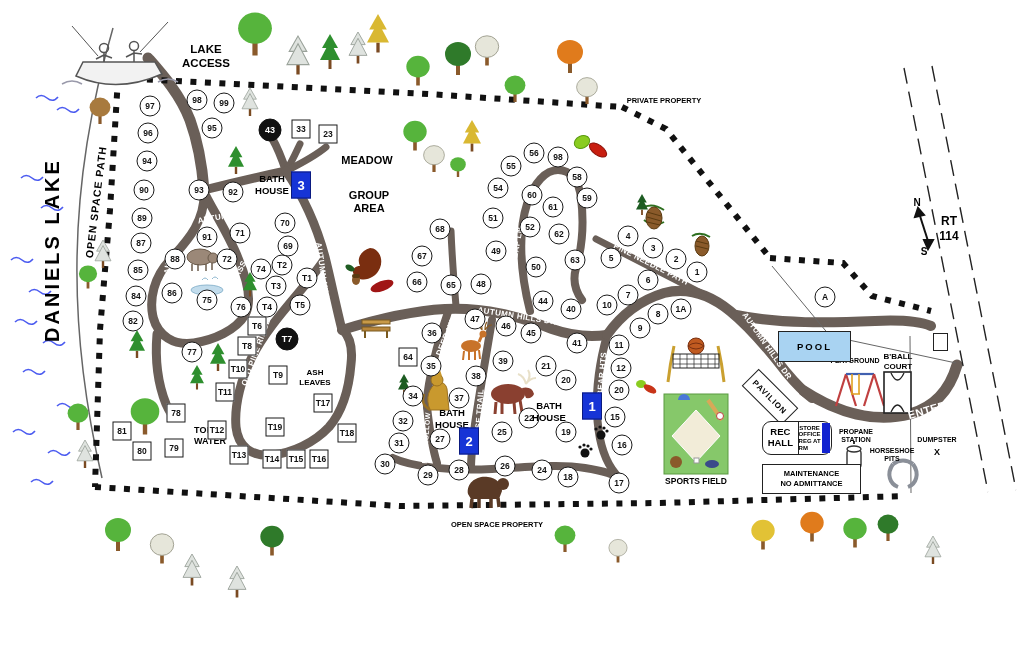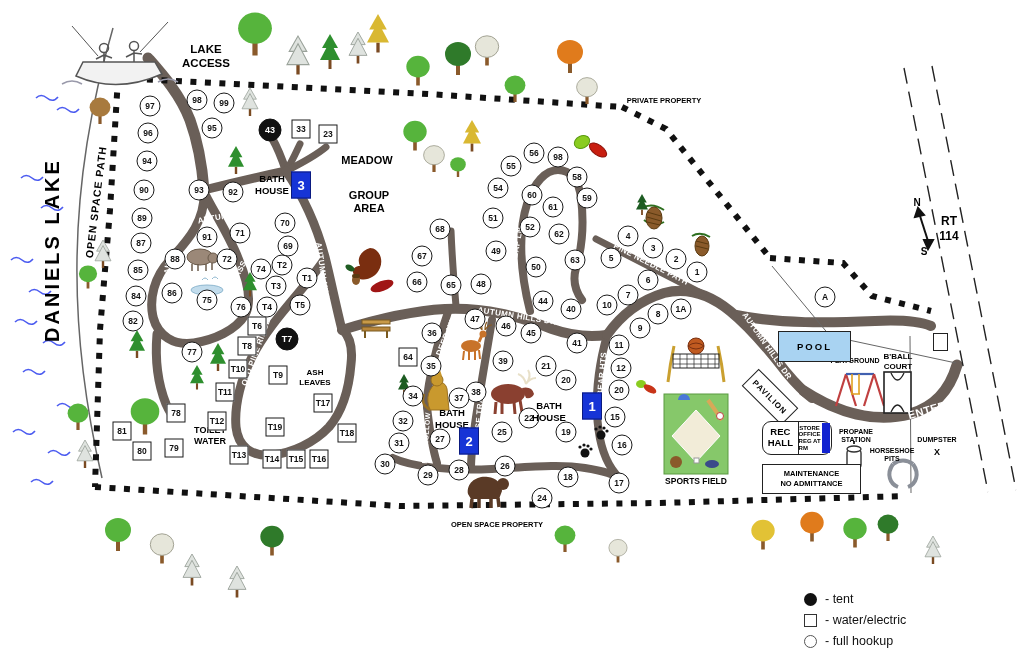--- a/index.html
+++ b/index.html
@@ -313,34 +313,20 @@
       <div>REG AT RM</div>
     </div>
     <div id="store-bluebar"></div>
   </div>
   <div class="facilbox" id="maint-box">
     <div>MAINTENANCE</div>
     <div>NO ADMITTANCE</div>
   </div>
   <div class="facilbox" id="booth-box"></div>
 
-  <div id="legend">
-    <div class="leg-row">
-      <span class="leg-sym leg-tent"></span>
-      <span class="leg-label">- tent</span>
-    </div>
-    <div class="leg-row">
-      <span class="leg-sym leg-we"></span>
-      <span class="leg-label">- water/electric</span>
-    </div>
-    <div class="leg-row">
-      <span class="leg-sym leg-fh"></span>
-      <span class="leg-label">- full hookup</span>
-    </div>
-  </div>
 
 <div class="site circle" style="left: 150px; top: 106px;">97</div>
     <div class="site circle" style="left: 197px; top: 100px;">98</div>
     <div class="site circle" style="left: 224px; top: 103px;">99</div>
     <div class="site circle" style="left: 148px; top: 133px;">96</div>
     <div class="site circle" style="left: 212px; top: 128px;">95</div>
     <div class="site circle" style="left: 147px; top: 161px;">94</div>
     <div class="site circle" style="left: 199px; top: 190px;">93</div>
     <div class="site circle" style="left: 233px; top: 192px;">92</div>
     <div class="site circle" style="left: 207px; top: 237px;">91</div>
@@ -379,34 +365,34 @@
     <div class="site circle" style="left: 536px; top: 267px;">50</div>
     <div class="site circle" style="left: 496px; top: 251px;">49</div>
     <div class="site circle" style="left: 481px; top: 284px;">48</div>
     <div class="site circle" style="left: 475px; top: 319px;">47</div>
     <div class="site circle" style="left: 506px; top: 326px;">46</div>
     <div class="site circle" style="left: 531px; top: 333px;">45</div>
     <div class="site circle" style="left: 543px; top: 301px;">44</div>
     <div class="site circle" style="left: 577px; top: 343px;">41</div>
     <div class="site circle" style="left: 571px; top: 309px;">40</div>
     <div class="site circle" style="left: 503px; top: 361px;">39</div>
-    <div class="site circle" style="left: 476px; top: 376px; margin-top: 16px;">38</div>
+    <div class="site circle" style="left: 476px; top: 376px;">38</div>
     <div class="site circle" style="left: 459px; top: 398px;">37</div>
     <div class="site circle" style="left: 432px; top: 333px;">36</div>
     <div class="site circle" style="left: 431px; top: 366px;">35</div>
     <div class="site circle" style="left: 413px; top: 396px;">34</div>
     <div class="site circle" style="left: 403px; top: 421px;">32</div>
     <div class="site circle" style="left: 399px; top: 443px;">31</div>
     <div class="site circle" style="left: 385px; top: 464px;">30</div>
     <div class="site circle" style="left: 428px; top: 475px;">29</div>
     <div class="site circle" style="left: 459px; top: 470px;">28</div>
     <div class="site circle" style="left: 440px; top: 439px;">27</div>
     <div class="site circle" style="left: 505px; top: 466px;">26</div>
     <div class="site circle" style="left: 502px; top: 432px;">25</div>
-    <div class="site circle" style="left: 542px; top: 498px;">24</div>
+    <div class="site circle" style="left: 542px; top: 470px;">24</div>
     <div class="site circle" style="left: 529px; top: 418px;">22</div>
     <div class="site circle" style="left: 546px; top: 366px;">21</div>
     <div class="site circle" style="left: 566px; top: 380px;">20</div>
     <div class="site circle" style="left: 566px; top: 432px;">19</div>
     <div class="site circle" style="left: 568px; top: 477px;">18</div>
     <div class="site circle" style="left: 619px; top: 483px;">17</div>
     <div class="site circle" style="left: 622px; top: 445px;">16</div>
     <div class="site circle" style="left: 615px; top: 417px;">15</div>
     <div class="site circle" style="left: 619px; top: 390px;">20</div>
     <div class="site circle" style="left: 621px; top: 368px;">12</div>
@@ -432,21 +418,21 @@
     <div class="site square" style="left: 408px; top: 357px;">64</div>
     <div class="site square" style="left: 176px; top: 413px;">78</div>
     <div class="site square" style="left: 174px; top: 448px;">79</div>
     <div class="site square" style="left: 142px; top: 451px;">80</div>
     <div class="site square" style="left: 122px; top: 431px;">81</div>
     <div class="site square" style="left: 257px; top: 326px;">T6</div>
     <div class="site square" style="left: 247px; top: 346px;">T8</div>
     <div class="site square" style="left: 278px; top: 375px;">T9</div>
     <div class="site square" style="left: 238px; top: 369px;">T10</div>
     <div class="site square" style="left: 225px; top: 392px;">T11</div>
-    <div class="site square" style="left: 217px; top: 421px;">T12</div>
+    <div class="site square" style="left: 217px; top: 430px;">T12</div>
     <div class="site square" style="left: 239px; top: 455px;">T13</div>
     <div class="site square" style="left: 272px; top: 459px;">T14</div>
     <div class="site square" style="left: 296px; top: 459px;">T15</div>
     <div class="site square" style="left: 319px; top: 459px;">T16</div>
     <div class="site square" style="left: 323px; top: 403px;">T17</div>
     <div class="site square" style="left: 347px; top: 433px;">T18</div>
     <div class="site square" style="left: 275px; top: 427px;">T19</div>
     <div class="site tent" style="left: 270px; top: 130px;">43</div>
     <div class="site tent" style="left: 287px; top: 339px;">T7</div>
     <div class="site circle" style="left: 825px; top: 297px;">A</div>

